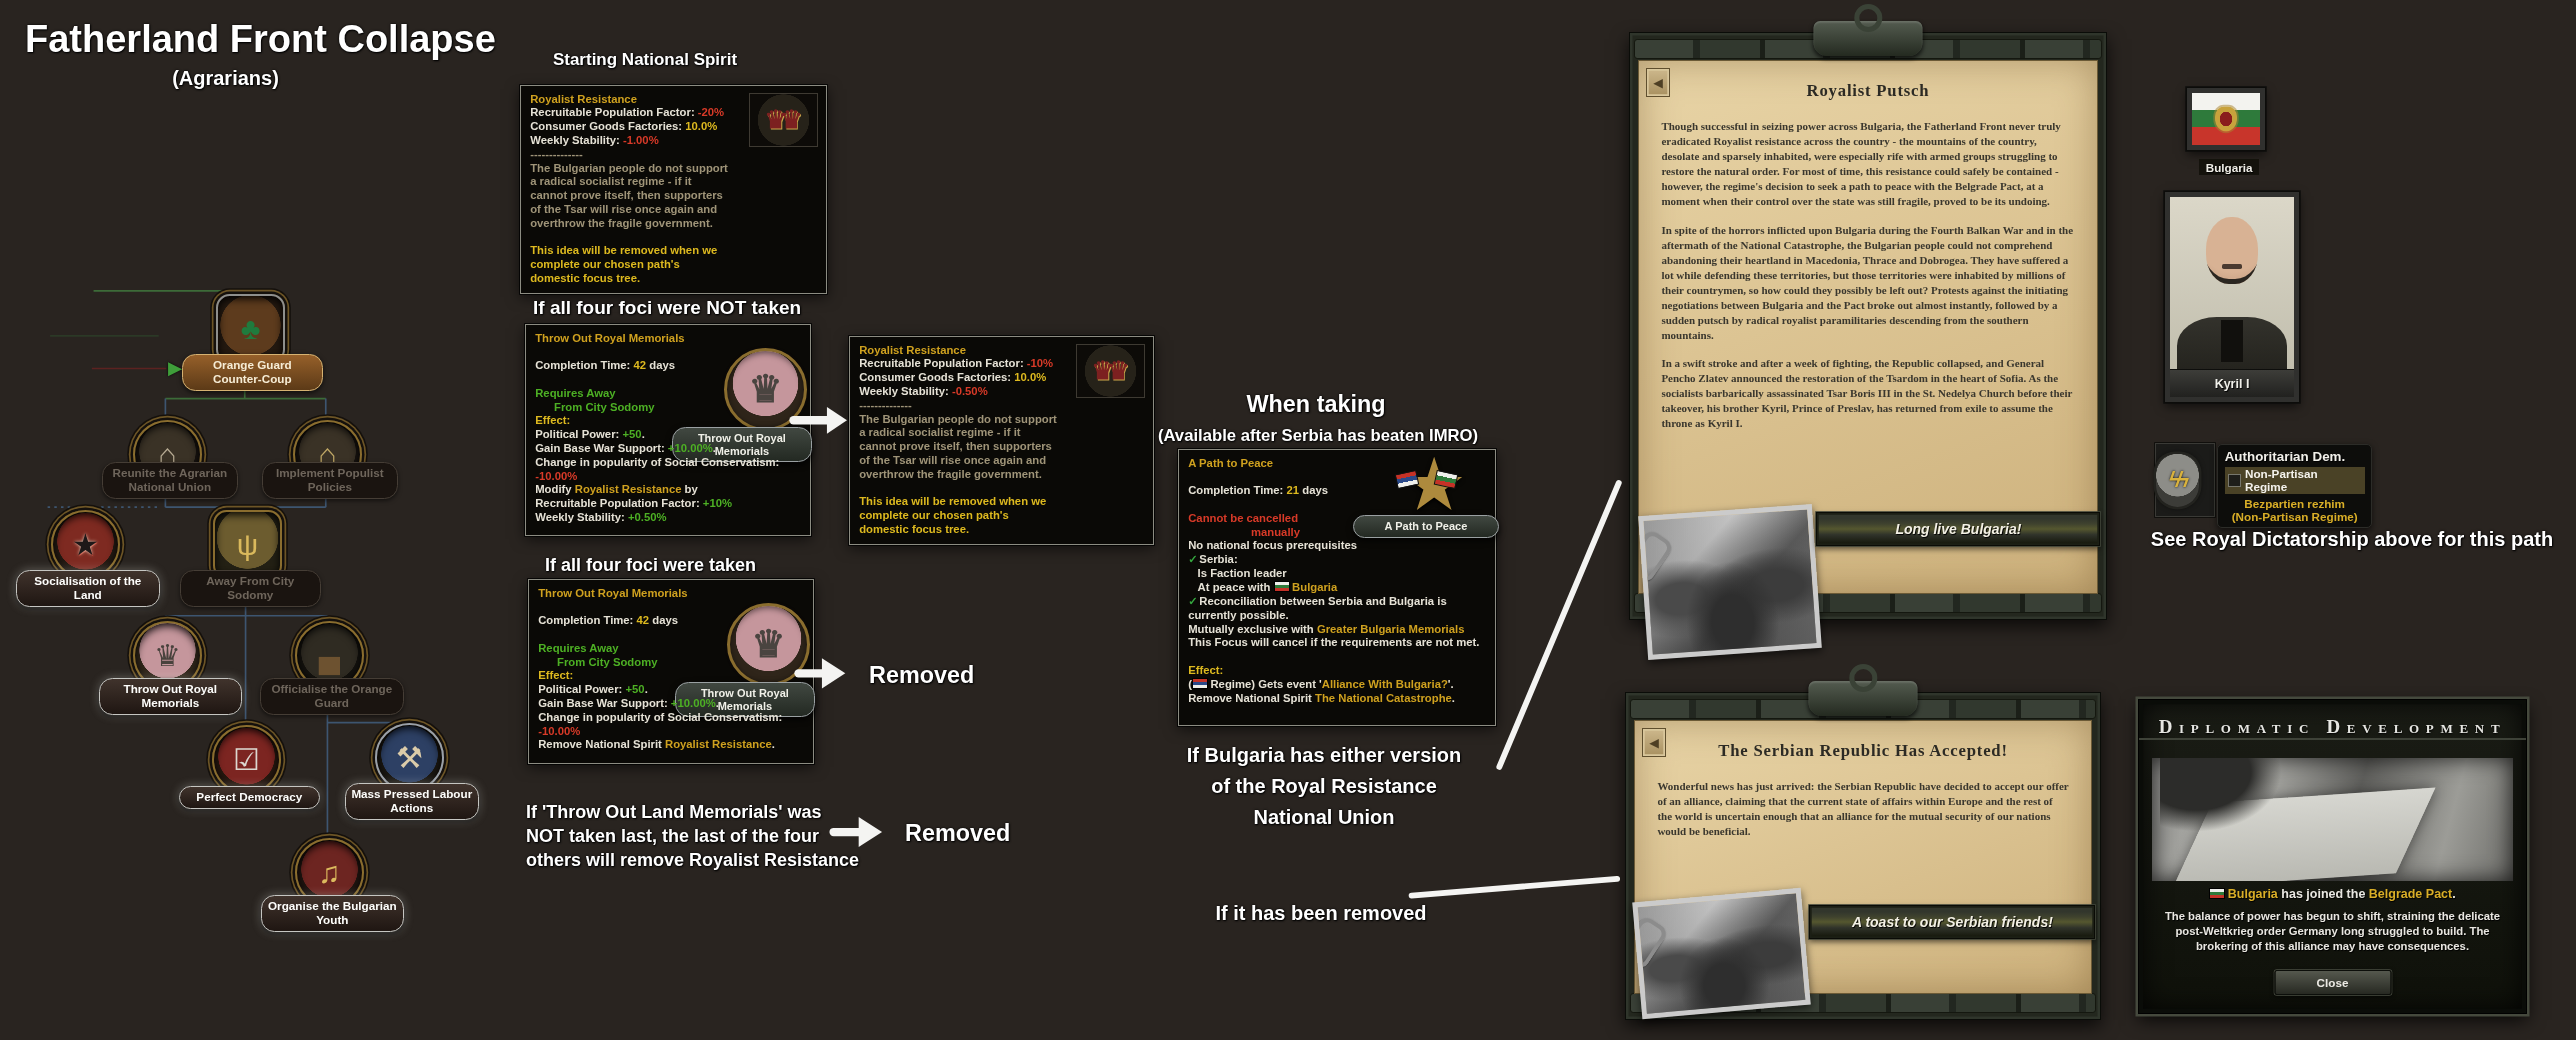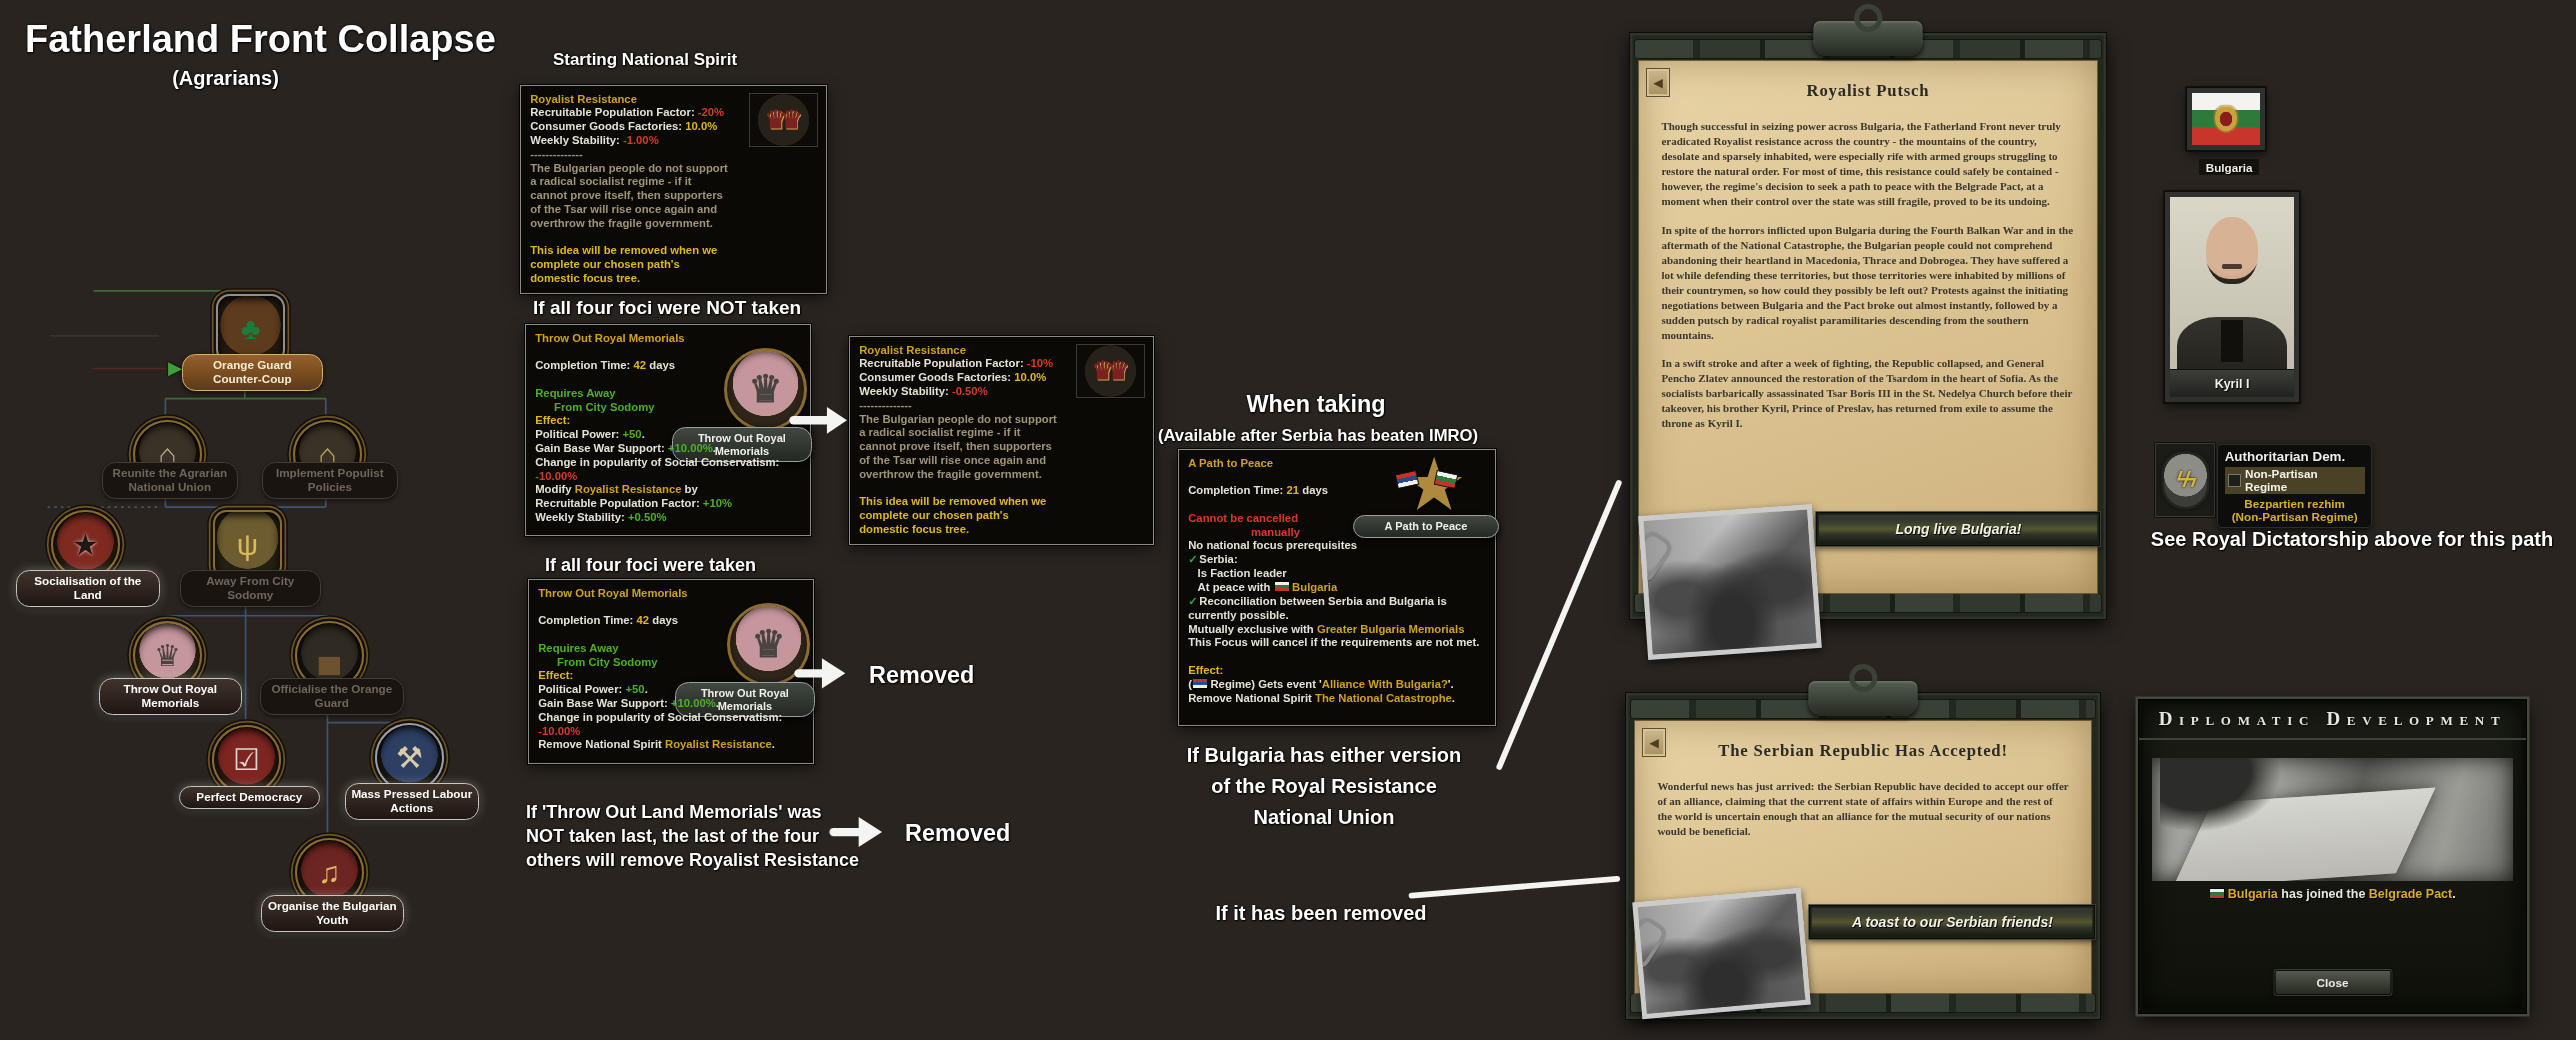--- a/index.html
+++ b/index.html
@@ -93,21 +93,21 @@
   .ev-photo::before{content:"";position:absolute;inset:0;
       background:radial-gradient(ellipse at 50% 80%,#2e2e2c 0 18%,transparent 40%),
                  radial-gradient(ellipse at 20% 60%,#4a4a46 0 14%,transparent 34%),
                  radial-gradient(ellipse at 78% 55%,#3c3c38 0 15%,transparent 36%),
                  linear-gradient(#77777211,#2a2a2877);}
   .paperclip{position:absolute;left:-11.7px;top:11.7px;width:22px;height:40px;border:4.2px solid #8d8d85;
       border-radius:10px;transform:rotate(38deg);border-bottom-color:transparent;box-shadow:0 0.8px 1.7px #0008;}
   
   .news{position:absolute;background:linear-gradient(#1a1c15,#0f110a);border:1.7px solid #000;z-index:4;
       box-shadow:0 0 0 2.5px #45493d,0 6.7px 16.7px #000c,inset 0 0 0 4.2px #0a0c08,inset 0 0 30px #000;}
-  .news-titlebar{height:38px;display:flex;align-items:center;justify-content:center;
+  .news-titlebar{height:38px;display:flex;align-items:flex-end;justify-content:center;
       border-bottom:2.5px double #3e4238;}
   .news-title{font-family:"Liberation Serif",serif;font-variant:small-caps;font-weight:bold;
       letter-spacing:6.7px;font-size:19px;color:#e6e6e2;text-shadow:0 0.8px 1.7px #000;}
   .news-photo{position:absolute;left:13.4px;right:13.4px;top:58px;height:123px;
       background:linear-gradient(105deg,#8b8b88 0,#b9b9b4 25%,#5f5f5c 55%,#9c9c97 80%,#6e6e6a 100%);
       box-shadow:inset 0 0 22px #000c;overflow:hidden;}
   .news-photo::before{content:"";position:absolute;left:12%;top:30%;width:60%;height:70%;
       background:linear-gradient(#d6d6d0,#b9b9b2);transform:skewX(-28deg) rotate(-4deg);box-shadow:0 0 11.7px #0007;}
   .news-photo::after{content:"";position:absolute;left:2%;top:-10%;width:34%;height:70%;
       background:radial-gradient(ellipse at 30% 30%,#2c2c2a 0 45%,transparent 70%);}
@@ -138,21 +138,21 @@
       width:20px;height:5px;background:#4a3a30;border-radius:1.7px;}
   .portrait-photo .torso{position:absolute;left:50%;bottom:0;transform:translateX(-50%);width:110px;height:80px;
       background:linear-gradient(#33322c,#1d1c17);border-radius:36% 36% 0 0;}
   .portrait-photo .torso::before{content:"";position:absolute;left:50%;top:3.3px;transform:translateX(-50%);
       width:22px;height:42px;background:#11100d;}
   .portrait-name{position:absolute;left:0;right:0;bottom:0;height:27px;display:flex;align-items:center;
       justify-content:center;background:linear-gradient(#3d3d39,#21211f);border-top:1.7px solid #0e0e0c;
       color:#f0efe9;font-weight:bold;font-size:12.5px;text-shadow:0.8px 0.8px 0.8px #000;z-index:3;}
   
   .ideo-icon{position:absolute;width:58px;height:72px;background:#1b1b19;border:1.7px solid #3a3a36;
-      box-shadow:0 0 0 0.8px #0a0a08;display:flex;align-items:center;justify-content:center;z-index:4;}
+      box-shadow:0 0 0 0.8px #0a0a08;display:flex;align-items:center;justify-content:flex-start;z-index:4;}
   .ideo-icon .shield{width:43px;height:53px;border-radius:22px 22px 25px 25px;
       background:radial-gradient(circle at 50% 40%,#8d8d88 0 55%,#3c3c38 56%);display:flex;align-items:center;
       justify-content:center;color:#d9b23e;font-size:22px;font-weight:bold;letter-spacing:-3.3px;
       text-shadow:0 0 2.5px #000;box-shadow:0 0 0 2.5px #23231f,0 0 6.7px #000;}
   .ideo-panel{position:absolute;background:#0d0d0b;border:0.8px solid #2c2c28;border-radius:5px;padding:4.2px 6.7px;
       z-index:4;box-shadow:0 2.5px 6.7px #0009;}
   .ideo-name{color:#f2f0ea;font-weight:bold;font-size:13.4px;text-shadow:0.8px 0.8px 0.8px #000;}
   .ideo-row{display:flex;align-items:center;margin-top:2.5px;background:#4a4226;padding:0.8px 3.3px;}
   .ideo-check{width:11px;height:11px;background:#1e1e1a;border:1.7px solid #77776d;margin-right:4.2px;}
   .ideo-sel{color:#f4f2ec;font-weight:bold;font-size:11.7px;}
@@ -390,20 +390,21 @@
     <div class="ev-btn" style="left:174px;top:184px;width:284px">A toast to our Serbian friends!</div>
   </div>
 </div>
 
 <div class="news" style="left:2138px;top:699px;width:387px;height:313px">
   <div class="news-titlebar">
     <div class="news-title">Diplomatic Development</div>
   </div>
   <div class="news-photo"></div>
   <div class="news-caption"><span class="flag flag-bg"></span><span class="s-gold">Bulgaria</span><span class="s-white"> has joined the </span><span class="s-gold">Belgrade Pact</span><span class="s-white">.</span></div>
+  <div class="news-body">The balance of power has begun to shift, straining the delicate post-Weltkrieg order Germany long struggled to build. The brokering of this alliance may have consequences.</div>
   <div class="news-close">Close</div>
 </div>
 
 <div class="metal-frame" style="left:2187px;top:88px;width:68px;height:52px">
   <div class="flag-big"></div>
 </div>
 <div class="chip-label" style="left:2199px;top:159px">Bulgaria</div>
 
 <div class="metal-frame" style="left:2165px;top:192px;width:124px;height:200px">
   <div class="portrait-photo">

